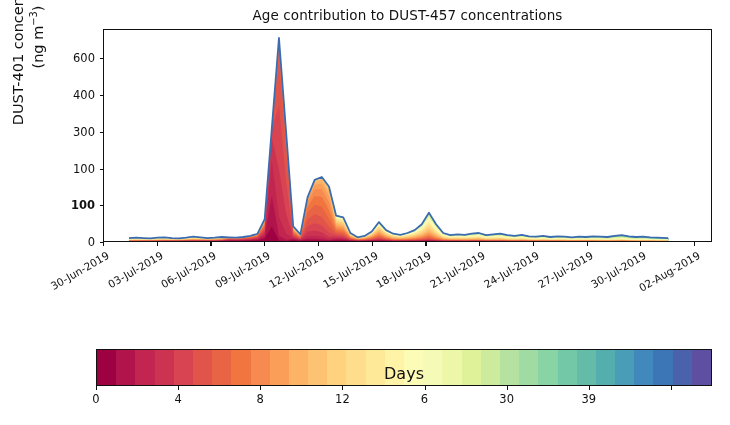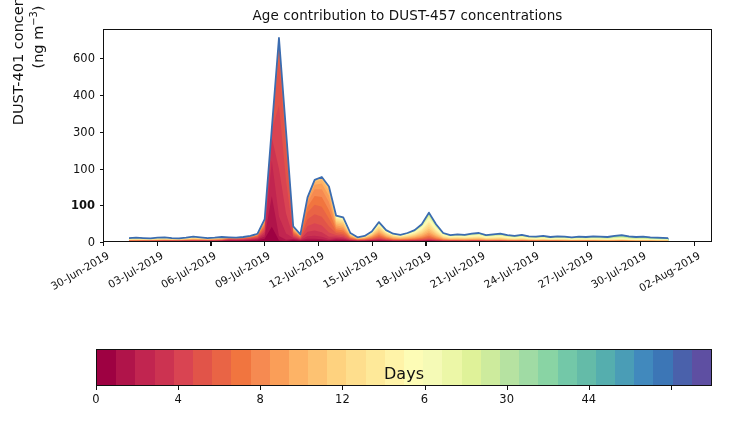--- a/index.html
+++ b/index.html
@@ -174,18 +174,18 @@
       <div class="cbtick-label" style="left: 178.133px; top: 392px;">4</div>
       <div class="cbtick-mark" style="left: 260.267px; top: 386px;"></div>
       <div class="cbtick-label" style="left: 260.267px; top: 392px;">8</div>
       <div class="cbtick-mark" style="left: 342.4px; top: 386px;"></div>
       <div class="cbtick-label" style="left: 342.4px; top: 392px;">12</div>
       <div class="cbtick-mark" style="left: 424.533px; top: 386px;"></div>
       <div class="cbtick-label" style="left: 424.533px; top: 392px;">6</div>
       <div class="cbtick-mark" style="left: 506.667px; top: 386px;"></div>
       <div class="cbtick-label" style="left: 506.667px; top: 392px;">30</div>
       <div class="cbtick-mark" style="left: 588.8px; top: 386px;"></div>
-      <div class="cbtick-label" style="left: 588.8px; top: 392px;">44</div>
+      <div class="cbtick-label" style="left: 588.8px; top: 392px;">39</div>
       <div class="cbtick-mark" style="left: 670.933px; top: 386px;"></div>
       <div class="cbtick-label" style="left: 670.933px; top: 392px; margin-top: 44px;">28</div>
     </div>
 
 </div>
 
 </body></html>

